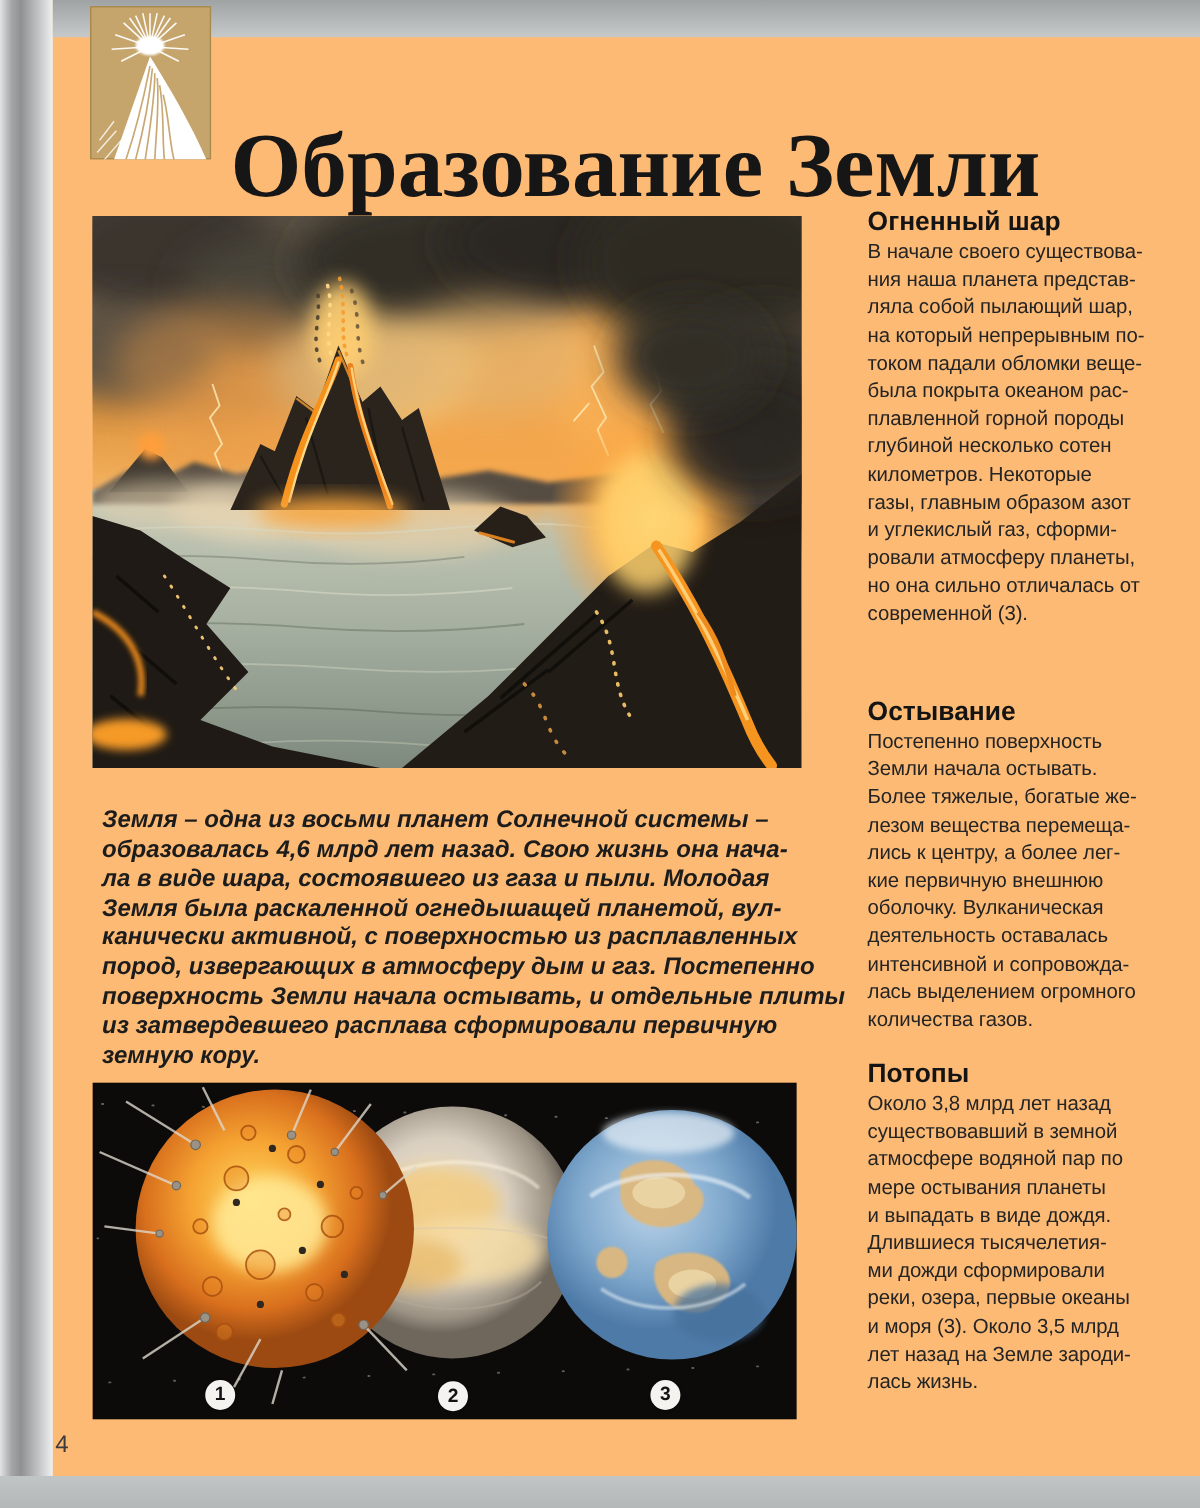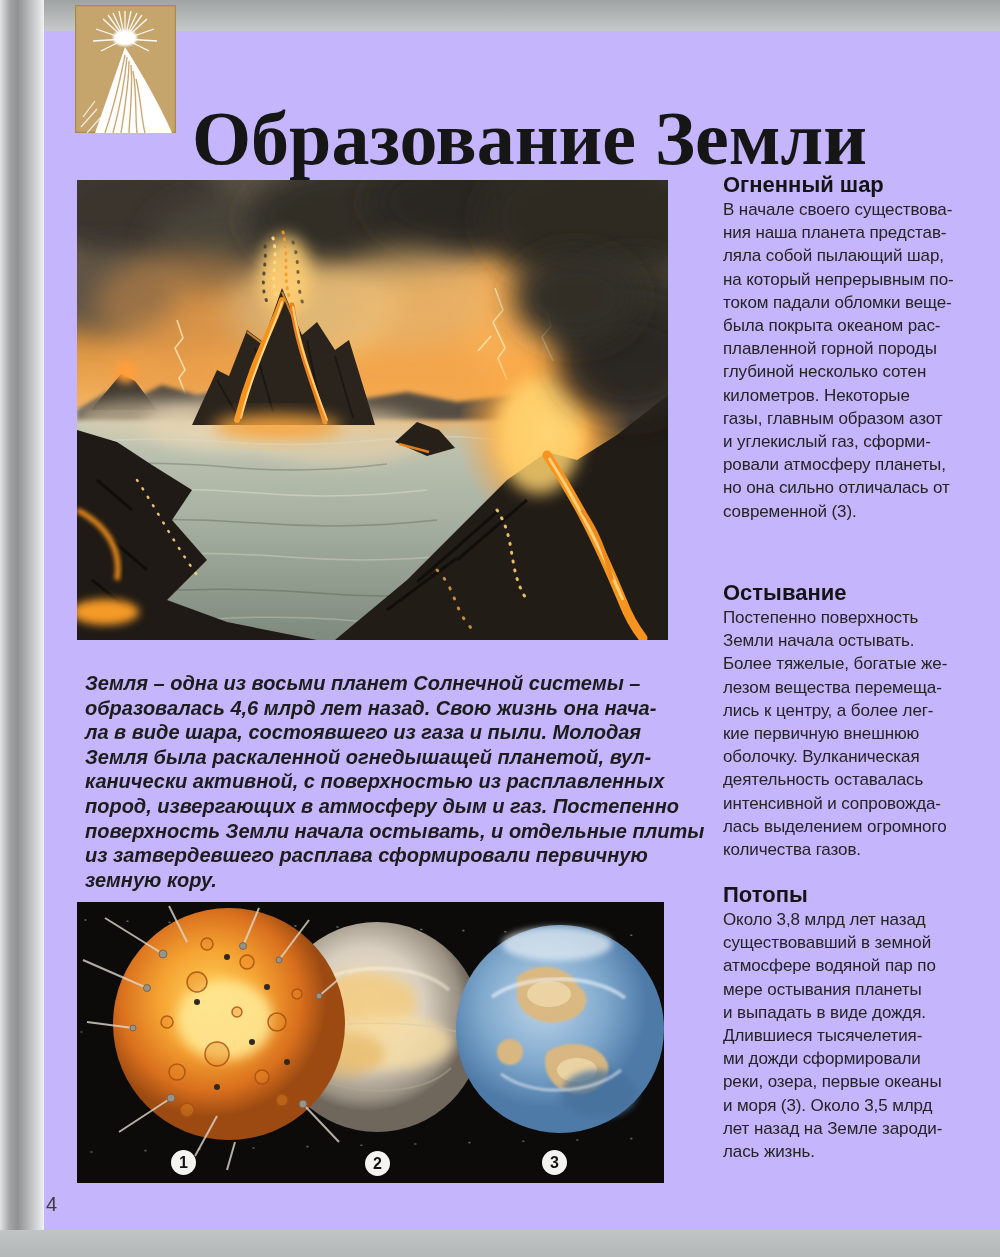--- a/index.html
+++ b/index.html
@@ -1,18 +1,18 @@
 <!DOCTYPE html>
 <html lang="ru"><head>
 <meta charset="utf-8">
 <style>
   html,body{margin:0;padding:0;background:#8e9091;}
   .scan{
     position:relative;width:1000px;height:1257px;overflow:hidden;
-    background:#c4b5fd;font-family:"Liberation Sans",sans-serif;
+    background:#fdba74;font-family:"Liberation Sans",sans-serif;
   }
   .edge-top{position:absolute;left:44px;top:0;right:0;height:31px;
     background:linear-gradient(180deg,#9fa3a4 0%,#b4b8b9 55%,#c6c9ca 100%);}
   .edge-left{position:absolute;left:0;top:0;width:44px;height:1257px;
     background:linear-gradient(90deg,#e2e3e3 0%,#a3a5a6 22%,#8f9192 40%,#c0c2c3 72%,#eef0f1 100%);}
   .edge-bottom{position:absolute;left:0;top:1230px;right:0;height:27px;
     background:linear-gradient(180deg,#c2c5c6 0%,#b4b7b8 100%);}
   .page-title{
     position:absolute;left:192px;top:48px;width:760px;
     font-family:"Liberation Serif",serif;font-size:76px;line-height:1.05;

